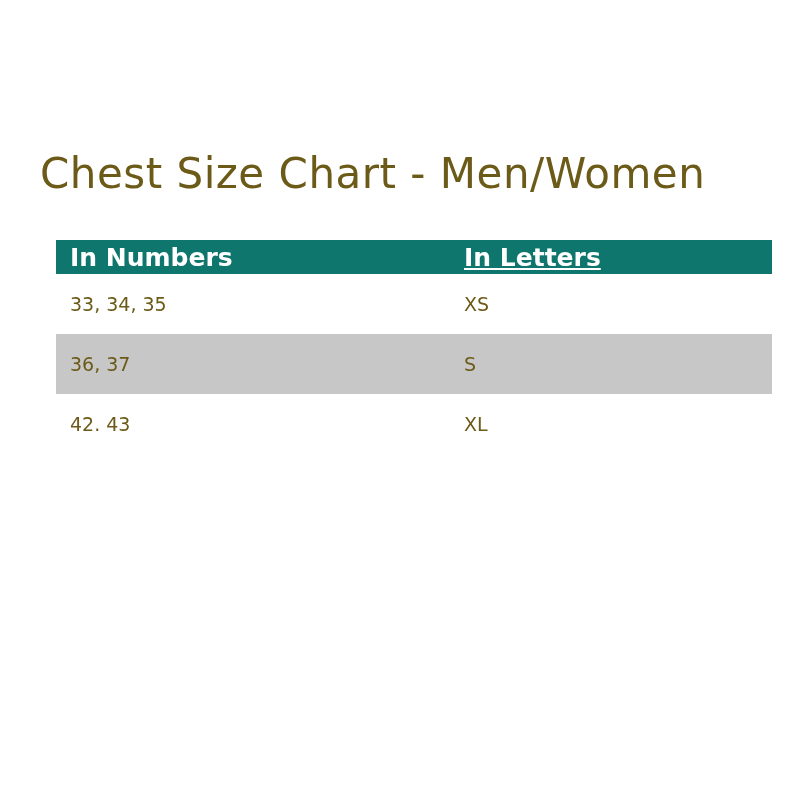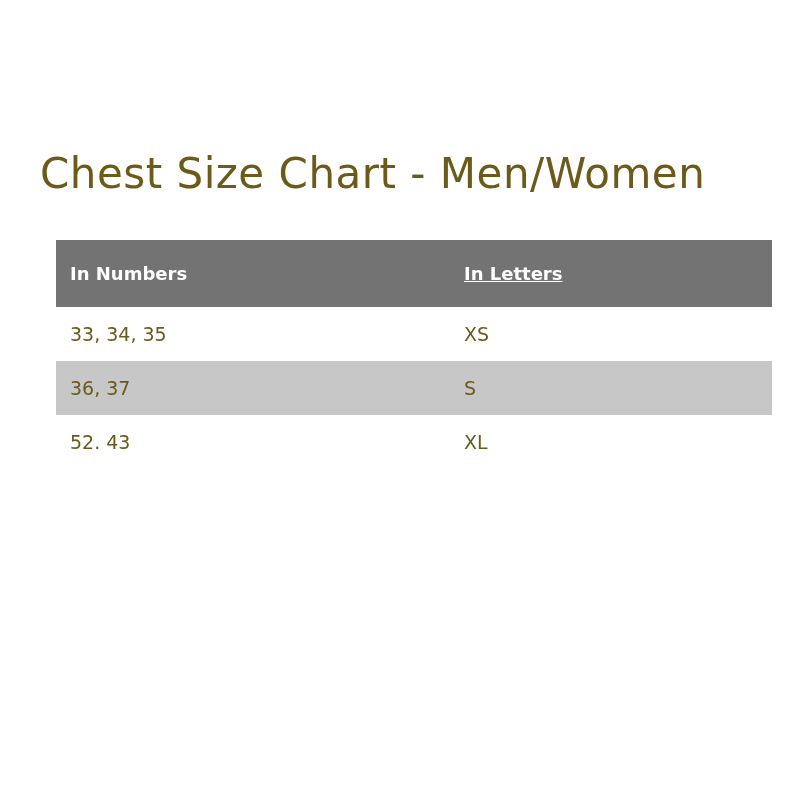--- a/index.html
+++ b/index.html
@@ -41,28 +41,28 @@
   }
   .size-table th,
   .size-table td {
     text-align: left;
     padding: 0 0 0 14px;
     font-size: 19px;
     font-family: "DejaVu Sans", sans-serif;
     vertical-align: middle;
   }
   .size-table thead th {
-    height: 67px;
-    background: #737373;
+    height: 34px;
+    background: #0f766e;
     color: #ffffff;
     font-weight: bold;
-    font-size: 18px;
+    font-size: 25px;
   }
   .size-table tbody td {
-    height: 54px;
+    height: 60px;
     color: #6b5a18;
     font-weight: 400;
   }
   .size-table tbody tr.row-alt td {
     background: #c7c7c7;
   }
   .size-table tbody tr.row-plain td {
     background: #ffffff;
   }
   .col-numbers { width: 380px; }
@@ -85,19 +85,19 @@
     <tbody>
       <tr class="row-plain">
         <td>33, 34, 35</td>
         <td>XS</td>
       </tr>
       <tr class="row-alt">
         <td>36, 37</td>
         <td>S</td>
       </tr>
       <tr class="row-plain">
-        <td>52. 43</td>
+        <td>42. 43</td>
         <td>XL</td>
       </tr>
     </tbody>
   </table>
 
 </div>
 
 </body></html>

